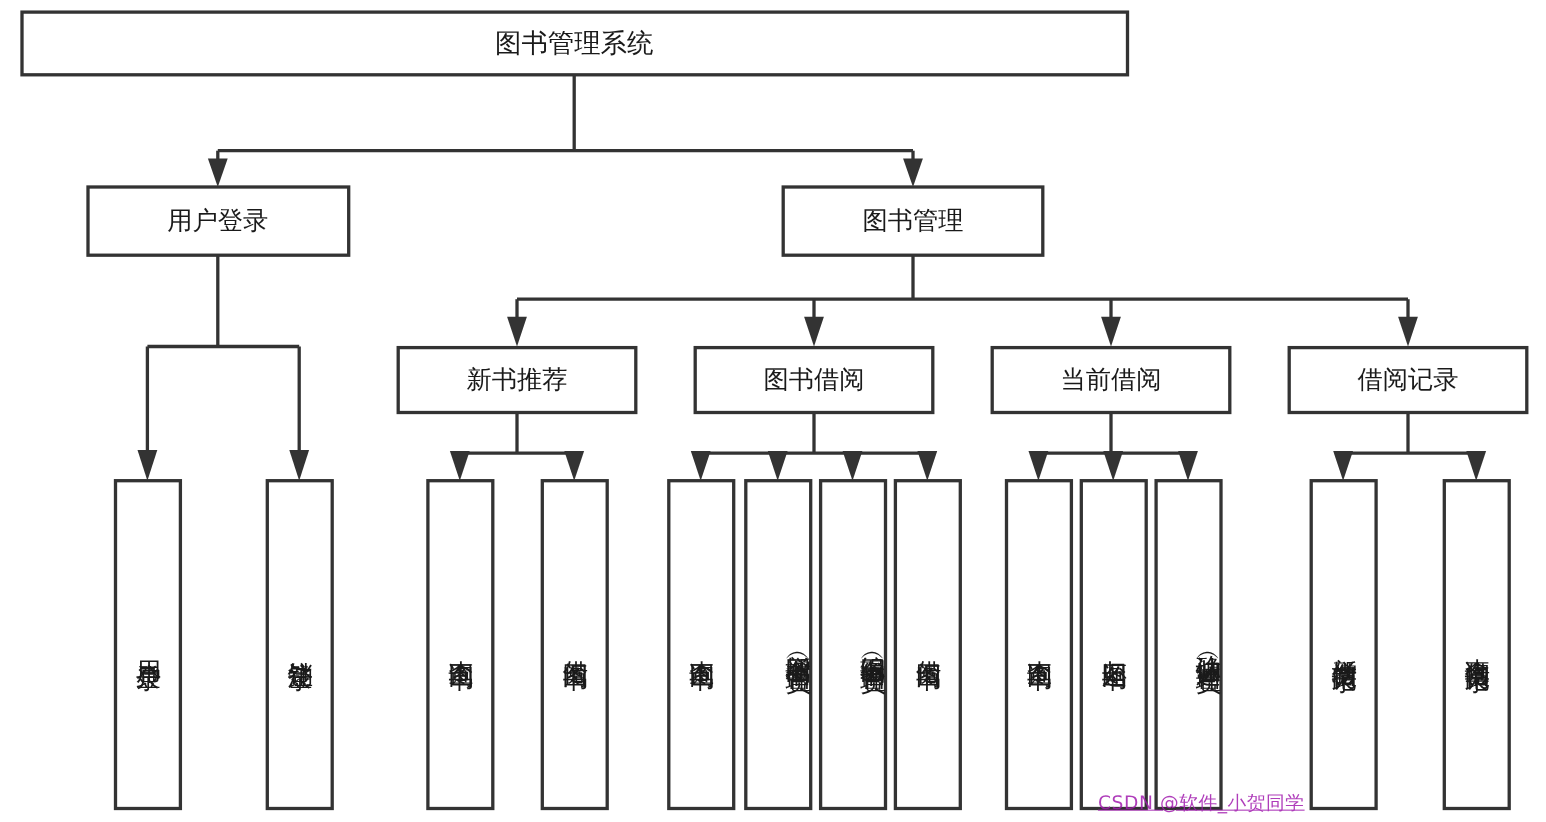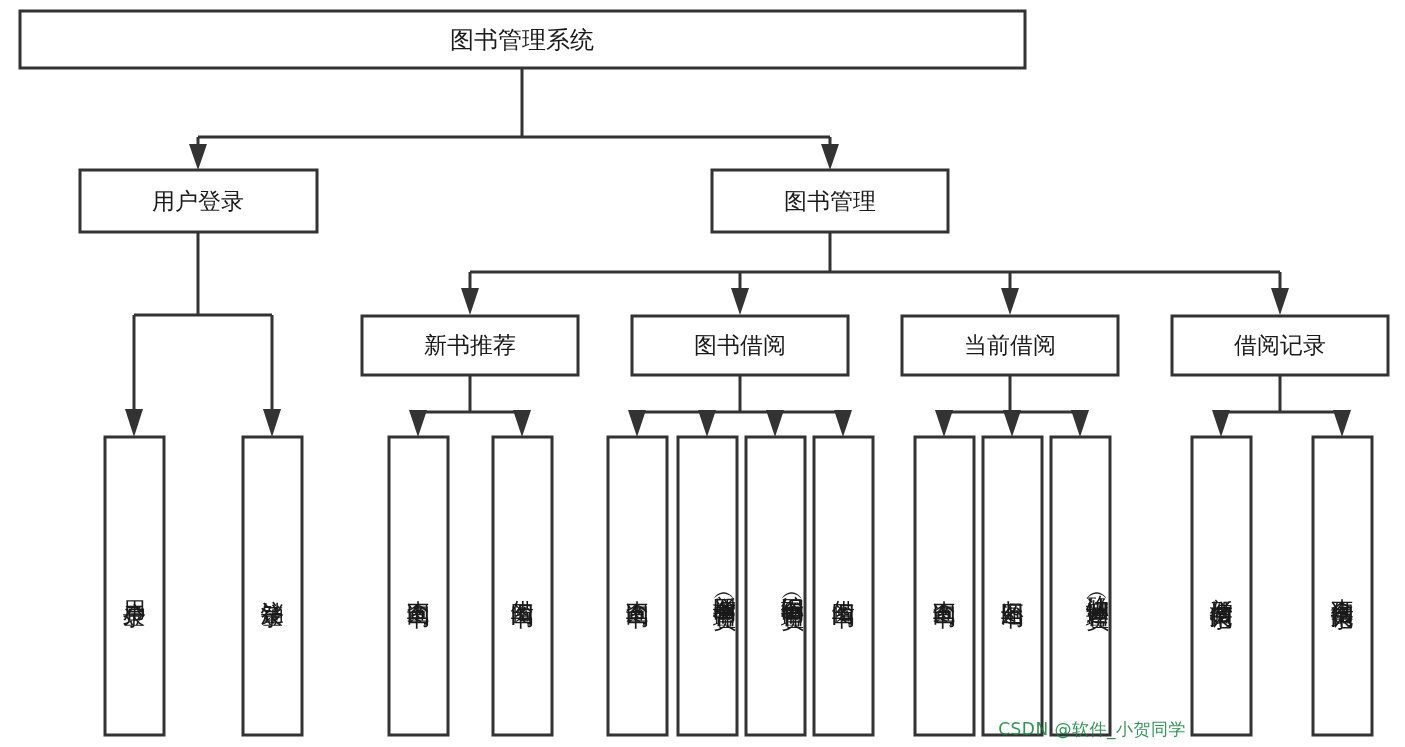--- a/index.html
+++ b/index.html
@@ -65,24 +65,25 @@
     letter-spacing: 2px;
     white-space: nowrap;
     pointer-events: none;
   }
   .watermark {
     position: absolute;
     right: 8px;
     bottom: 6px;
     font-family: "DejaVu Sans", "Liberation Sans", sans-serif;
     font-size: 17px;
-    color: #15803d;
+    color: #a21caf;
     opacity: 0.85;
     white-space: nowrap;
     letter-spacing: 0.5px;
+    text-decoration: underline;
   }
 </style>
 </head>
 <body>
 
 <div id="diagram-root">
 
   <svg class="flow" viewBox="0 0 1405 747" xmlns="http://www.w3.org/2000/svg">
 
     <g>

